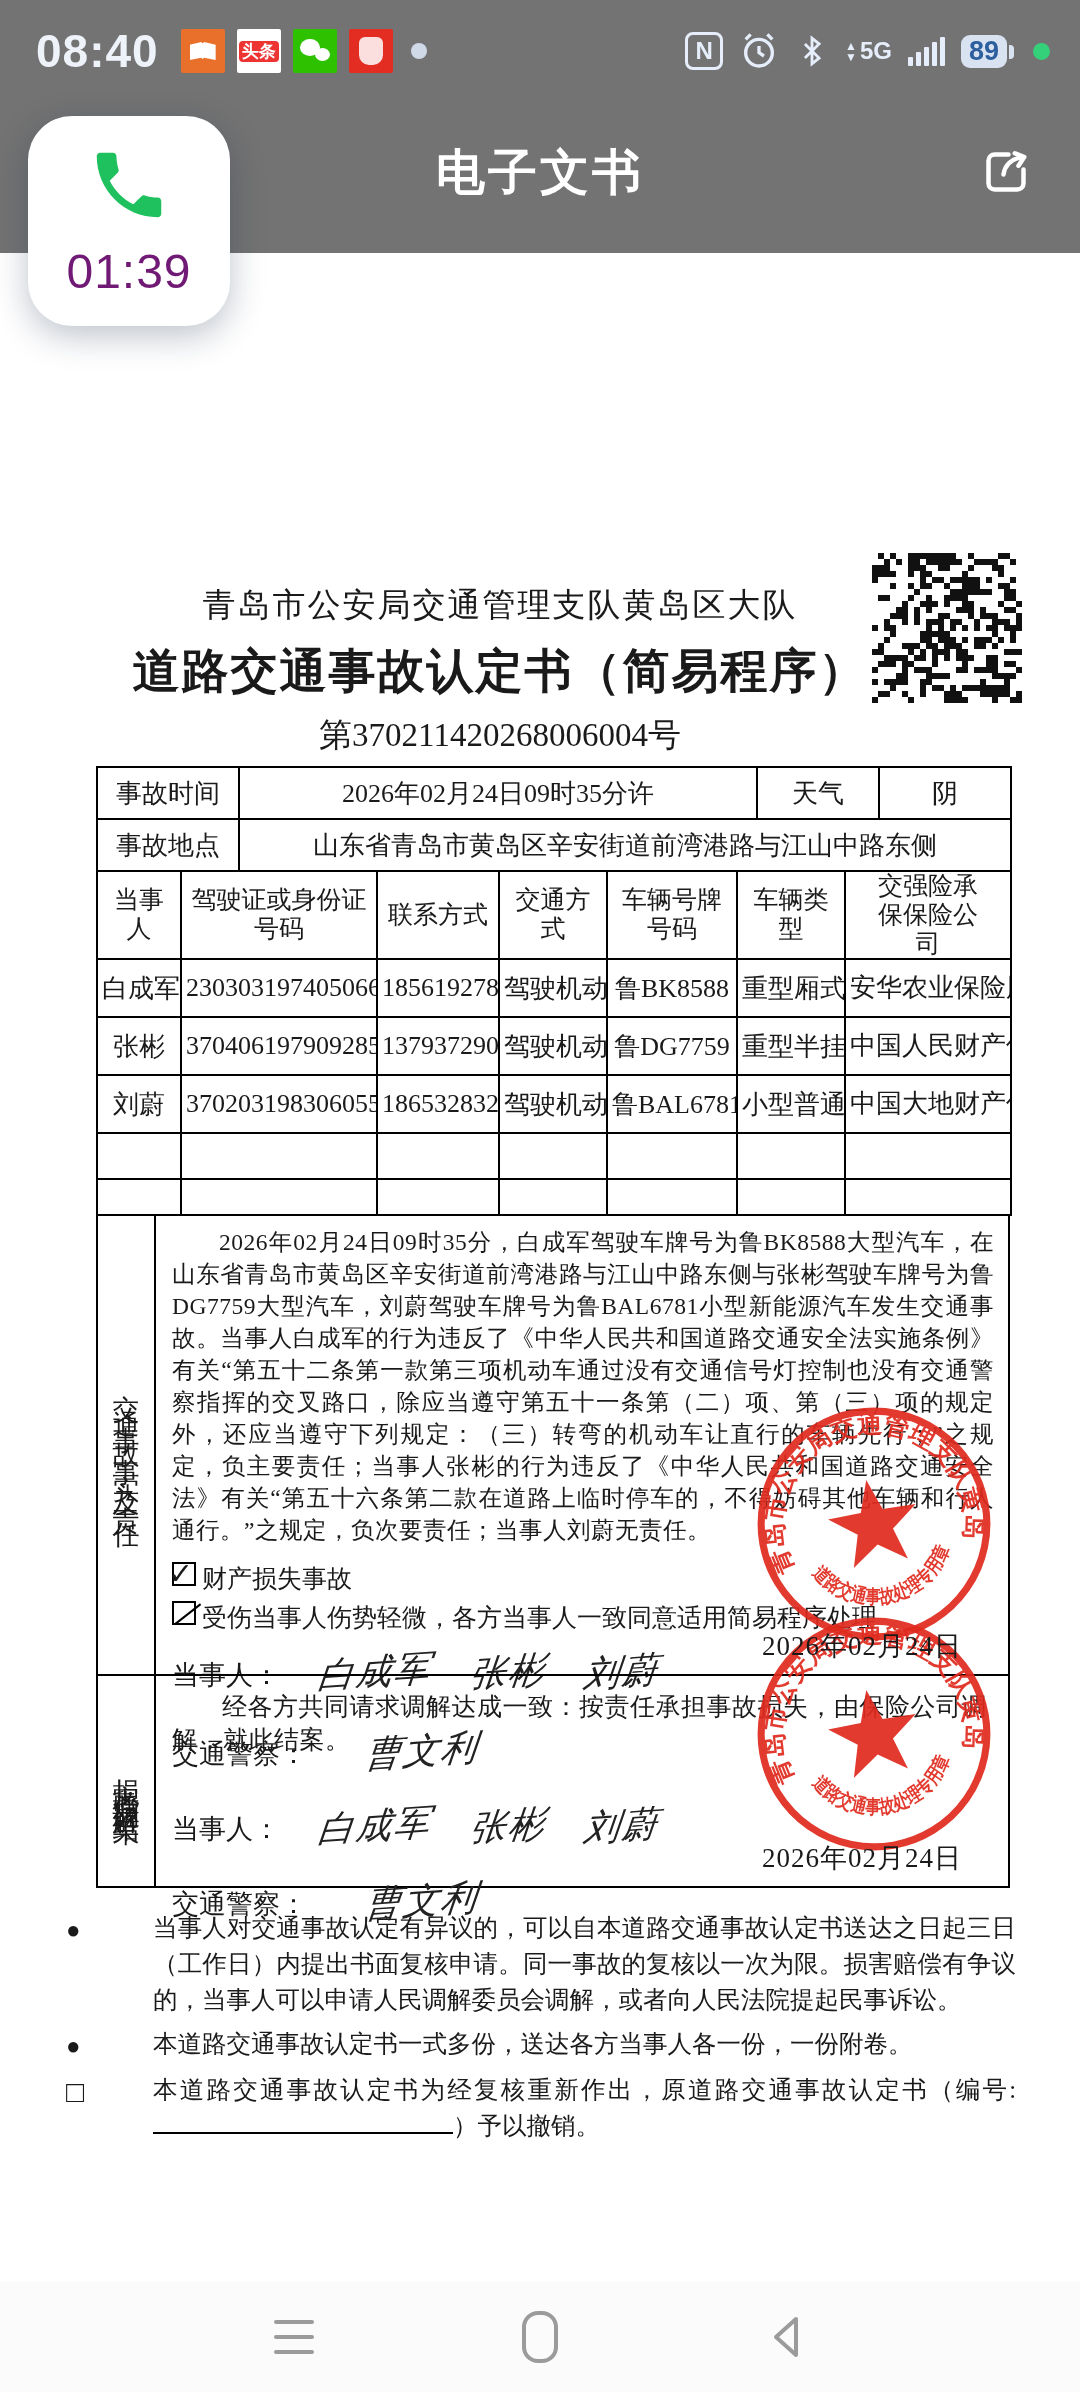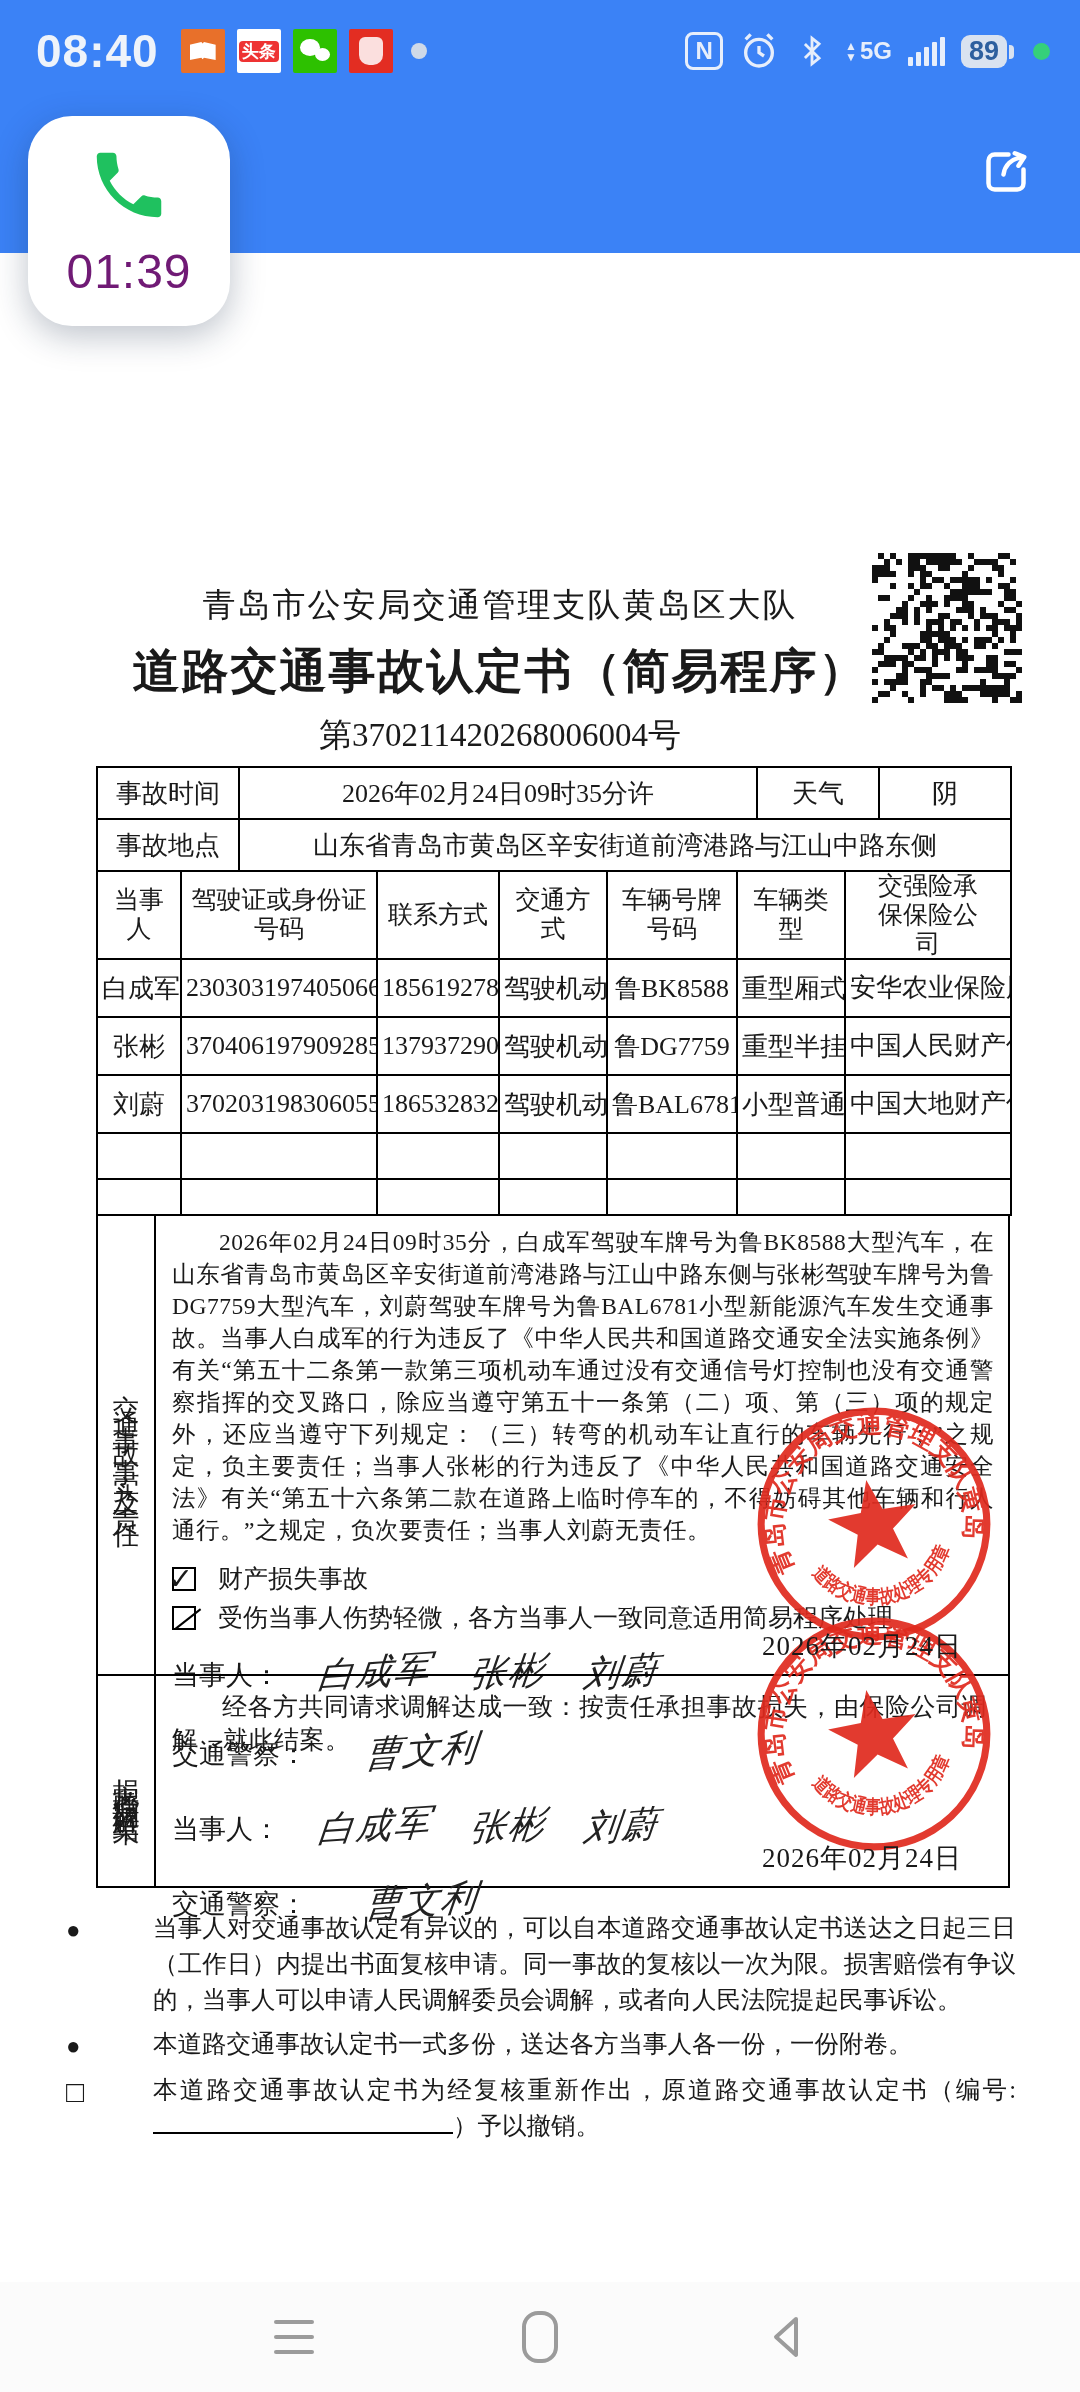--- a/index.html
+++ b/index.html
@@ -1,20 +1,20 @@
 <!DOCTYPE html>
 <html><head>
 <meta charset="utf-8">
 <style>
   * { margin:0; padding:0; box-sizing:border-box; }
   html,body { width:1080px; height:2392px; background:#fff; font-family:"Liberation Sans","DejaVu Sans",sans-serif; }
   .screen { position:relative; width:1080px; height:2392px; overflow:hidden; background:#fff; }
 
   
-  .blue-top { position:absolute; top:0; left:0; width:1080px; height:253px; background:#3b82f6; }
+  .blue-top { position:absolute; top:0; left:0; width:1080px; height:253px; background:#737373; }
   .status-bar { position:absolute; top:0; left:0; right:0; height:92px; display:flex; align-items:center; padding:10px 30px 0 36px; color:#eef3fa; }
   .sb-time { font-size:46px; font-weight:600; letter-spacing:1px; }
   .sb-apps { display:flex; align-items:center; gap:12px; margin-left:22px; }
   .app-chip { width:44px; height:44px; border-radius:2px; display:flex; align-items:center; justify-content:center; overflow:hidden; }
   .chip-book { background:#e8702a; }
   .chip-book .book { width:26px; height:18px; background:#fff; clip-path:polygon(0 15%,45% 0,50% 8%,55% 0,100% 15%,100% 100%,55% 88%,50% 96%,45% 88%,0 100%); }
   .chip-toutiao { background:#fff; }
   .chip-toutiao span { background:#e33; color:#fff; font-size:17px; font-weight:700; padding:2px 3px; border-radius:4px; line-height:1; }
   .chip-wechat { background:#2dc100; position:relative; }
   .bubble1,.bubble2 { position:absolute; background:#fff; border-radius:50%; }
@@ -65,21 +65,21 @@
   td.small { font-size:21px; }
   td.wrap2 { font-size:20px; white-space:normal; line-height:1.15; padding:0 2px; }
   tr.empty-a td { height:46px; }
   tr.empty-b td { height:36px; }
 
   .sect { width:914px; margin-left:96px; margin-top:-2px; border:2px solid #000; display:flex; position:relative; }
   .sect-label { width:58px; border-right:2px solid #000; display:flex; align-items:center; justify-content:center; }
   .vtext { writing-mode:vertical-rl; text-orientation:upright; font-size:27px; letter-spacing:16px; }
   .sect-body { flex:1; position:relative; padding:10px 14px 8px 16px; }
   .facts-para { font-size:23.5px; line-height:32px; text-align:justify; text-indent:2em; letter-spacing:.5px; }
-  .cb-line { display:flex; align-items:center; gap:22px; font-size:25px; margin-top:6px; }
+  .cb-line { display:flex; gap:6px; font-size:25px; margin-top:6px; }
   .cb { position:relative; width:24px; height:24px; border:2px solid #000; flex:0 0 auto; }
   .cb.check:after { content:"✓"; position:absolute; left:-6px; top:-8px; font-size:30px; }
   .cb.slash:after { content:""; position:absolute; left:-2px; top:10px; width:32px; height:2px; background:#000; transform:rotate(-38deg); }
   .sig-line { display:flex; align-items:baseline; font-size:27px; margin-top:14px; gap:38px; }
   .sig { font-family:"DejaVu Sans",sans-serif; font-style:italic; font-size:36px; transform:rotate(-4deg) skewX(-10deg); color:#222; letter-spacing:2px; }
   .police-line { display:flex; align-items:baseline; font-size:27px; margin-top:30px;gap:28px; }
   .police-line .sig { margin-left:30px; }
   .date-right { position:absolute; right:46px; bottom:10px; font-size:27px; letter-spacing:1px; z-index:3; }
   .stamp { position:absolute; pointer-events:none; z-index:2; opacity:.92; }
   .stamp-1 { right:12px; bottom:28px; }
@@ -148,20 +148,21 @@
             <i style="height:19px"></i>
             <i style="height:24px"></i>
             <i style="height:29px"></i>
         </div>
         <div class="battery">89</div>
         <div class="sb-greendot"></div>
       </div>
     </div>
 
     <div class="app-header">
+      <div class="app-title">电子文书</div>
       <svg class="share-btn" viewBox="0 0 24 24" fill="none" stroke="#fff" stroke-width="1.8" stroke-linecap="round" stroke-linejoin="round">
         <path d="M13 5H7.5C6.1 5 5 6.1 5 7.5v9C5 17.9 6.1 19 7.5 19h9c1.4 0 2.5-1.1 2.5-2.5V11"></path>
         <path d="M11 13c.5-3.5 3-6.5 8-7"></path>
         <path d="M15.5 4.5L19.3 6 17 9.5"></path>
       </svg>
     </div>
   </div>
 
   <div class="call-widget">
     <svg width="86" height="86" viewBox="0 0 24 24" fill="#1fc15f">

